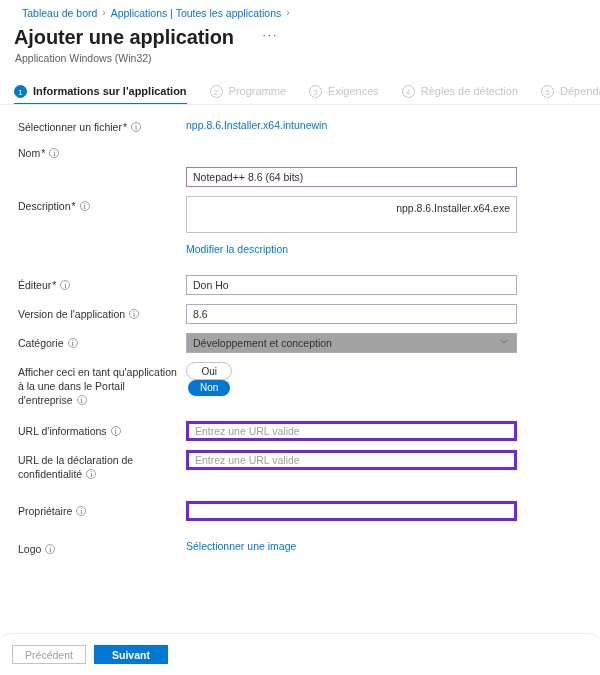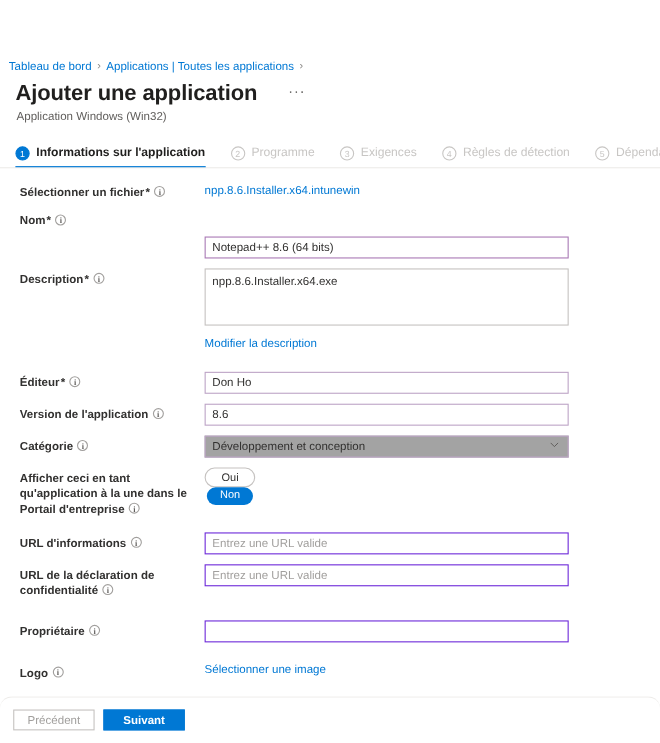--- a/index.html
+++ b/index.html
@@ -12,28 +12,27 @@
     background: #ffffff;
     font-family: "Liberation Sans", sans-serif;
     font-size: 11px;
     color: #323130;
     overflow: hidden;
     position: relative;
   }
 
   
   .breadcrumb {
-    padding: 6px 0 0 8px;
+    padding: 6px 0 0 22px;
     font-size: 10.5px;
     line-height: 14px;
     white-space: nowrap;
     display: flex;
     align-items: center;
     gap: 5px;
-    margin-top: 48px;
   }
   .crumb-link {
     color: #0078d4;
     cursor: pointer;
   }
   .crumb-sep {
     color: #8a8886;
     font-size: 10px;
   }
 
@@ -132,21 +131,20 @@
   }
   .label {
     width: 168px;
     flex: 0 0 168px;
     font-size: 10.5px;
     line-height: 14px;
     color: #323130;
     padding-top: 3px;
     box-sizing: border-box;
     padding-right: 8px;
-    font-weight: bold;
   }
   .req {
     color: #323130;
     margin-left: 1px;
   }
   .info-icon {
     display: inline-block;
     width: 10px;
     height: 10px;
     border: 1px solid #a19f9d;
@@ -173,21 +171,21 @@
     border: 1px solid #bda4c6;
     background: #ffffff;
     font-family: "Liberation Sans", sans-serif;
     font-size: 10.5px;
     color: #323130;
     padding: 0 6px;
     outline: none;
     display: block;
   }
   .txt.plain {
-    border: 1px solid #6d28d9;
+    border: 3px solid #6d28d9;
   }
   .txt.focused {
     border: 1px solid #a979b5;
     margin-top: 24px;
   }
   .txt::placeholder {
     color: #a19f9d;
   }
 
   .area {
@@ -196,21 +194,21 @@
     border: 1px solid #c5c2c0;
     background: #ffffff;
     font-family: "Liberation Sans", sans-serif;
     font-size: 10.5px;
     color: #323130;
     padding: 5px 6px;
     outline: none;
     resize: none;
     display: block;
   }
-  .area.desc { height: 52px; }
+  .area.desc { height: 37px; text-align: right; }
   .area.notes { height: 32px; }
 
   .link {
     color: #0078d4;
     font-size: 10.5px;
     line-height: 14px;
     cursor: pointer;
     display: inline-block;
   }
   .file-link {

